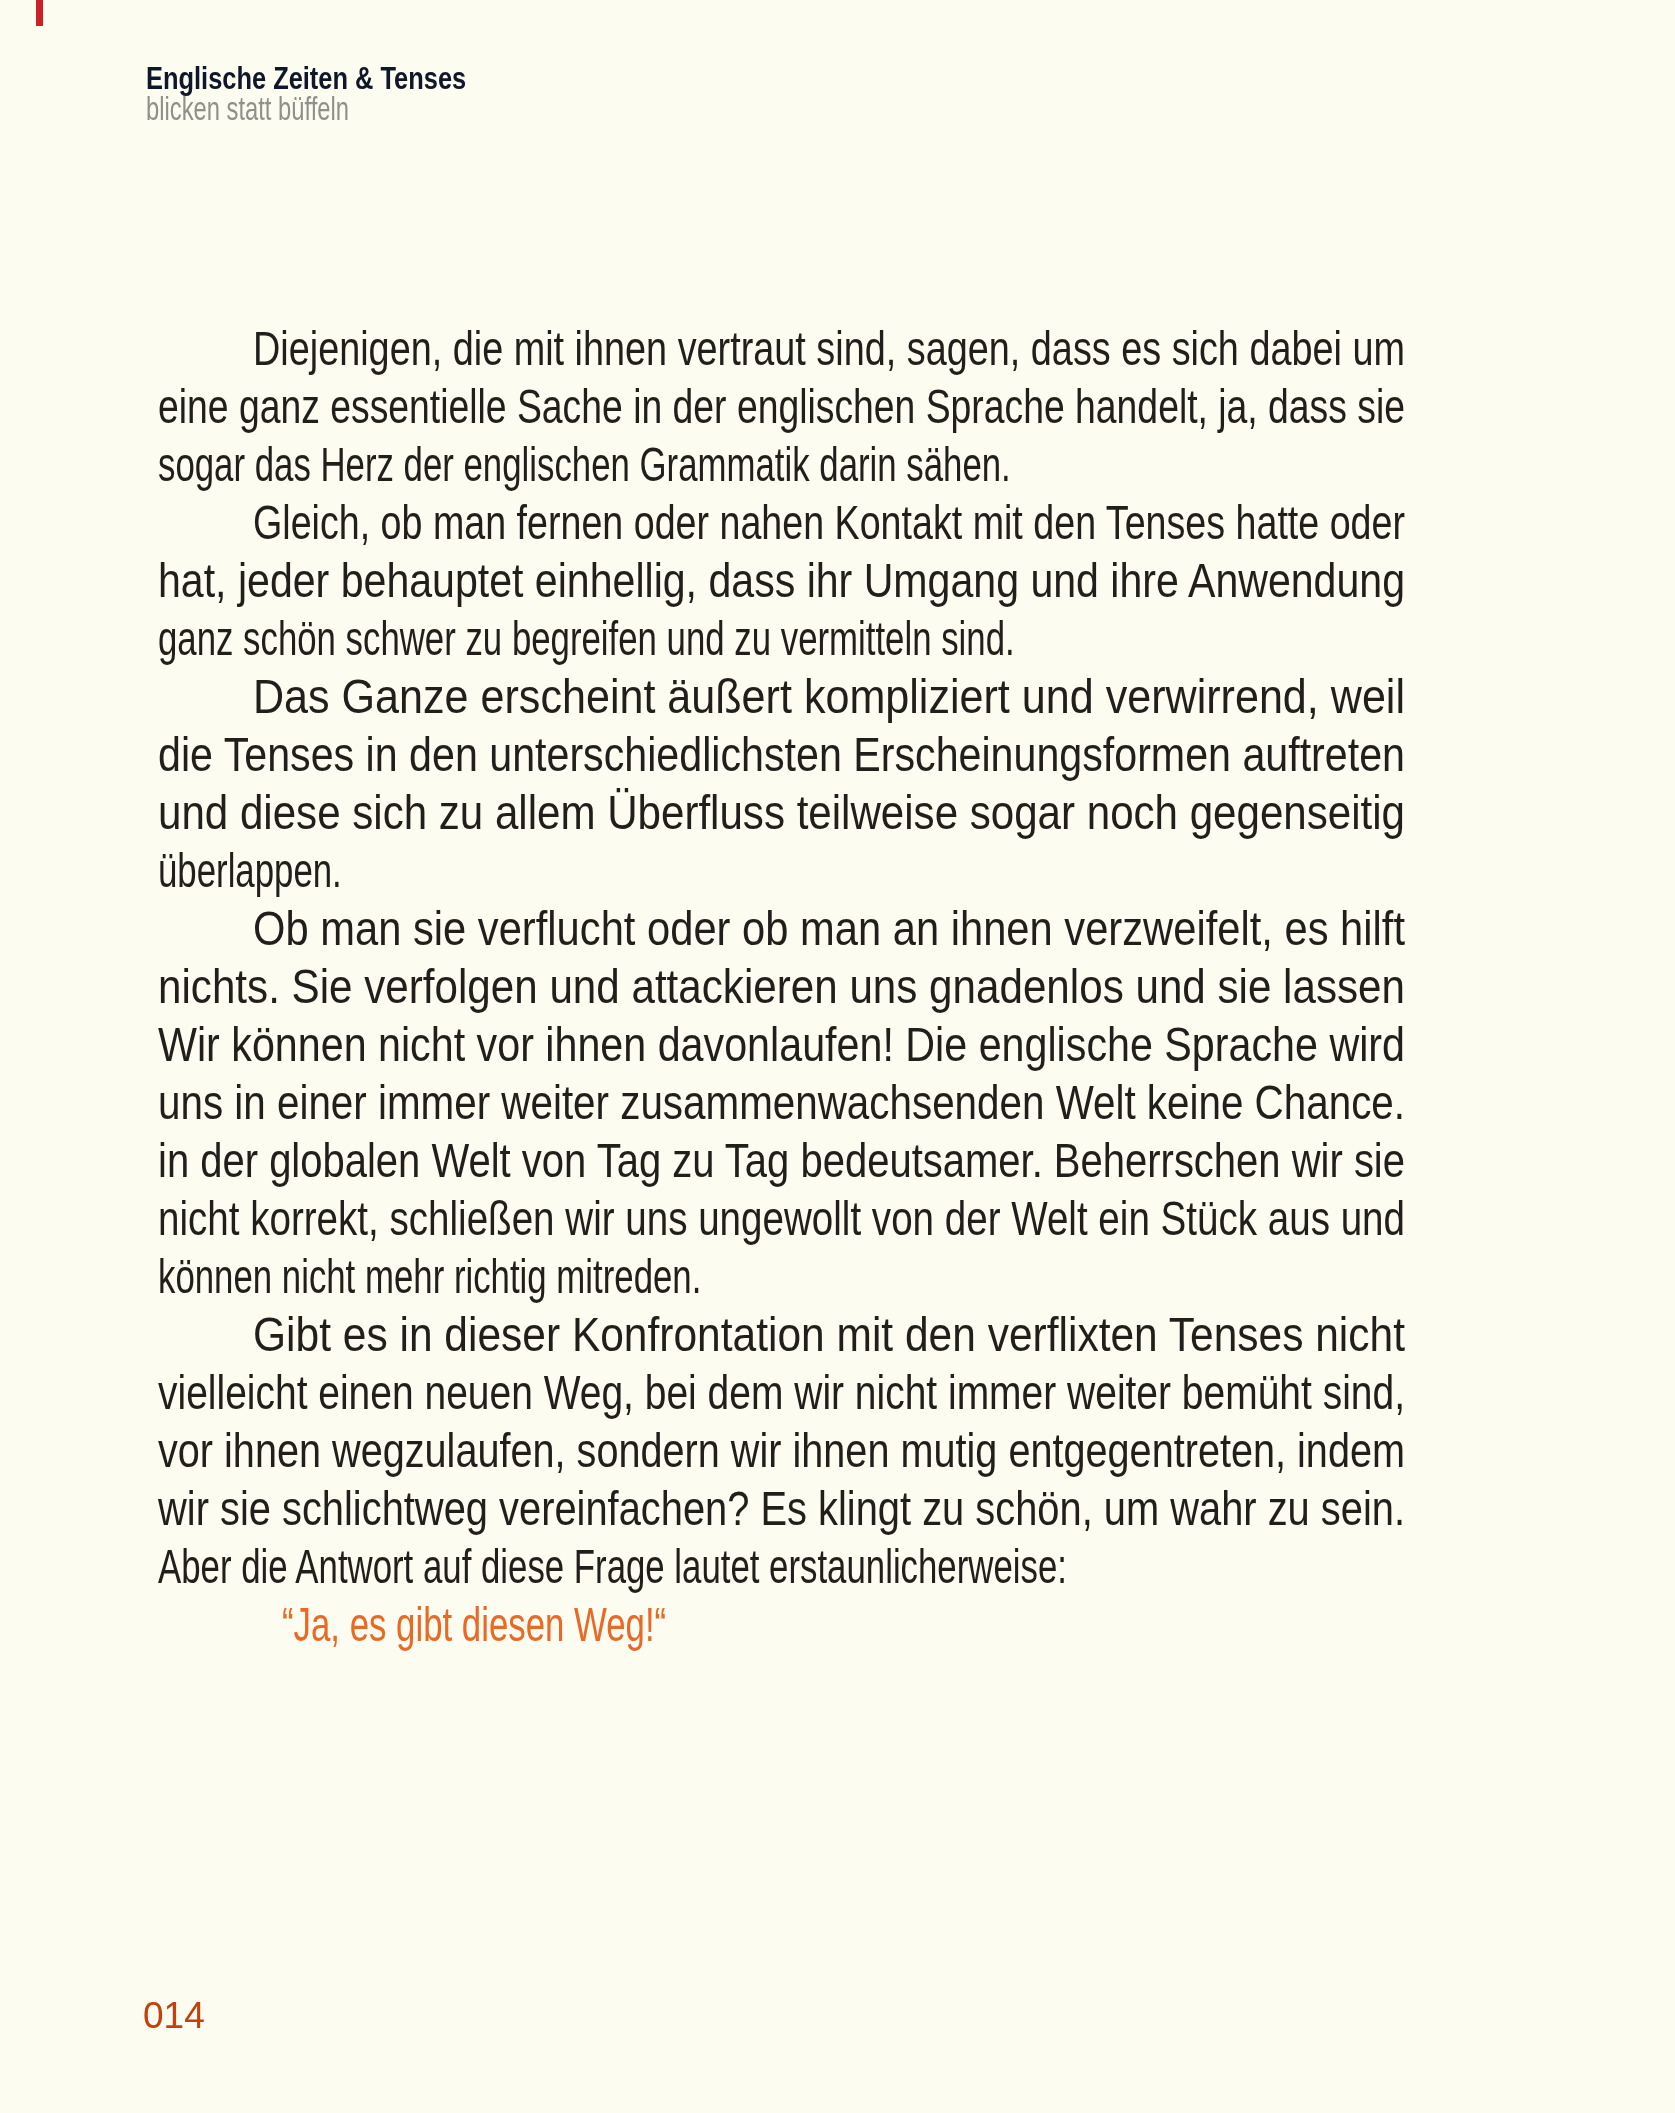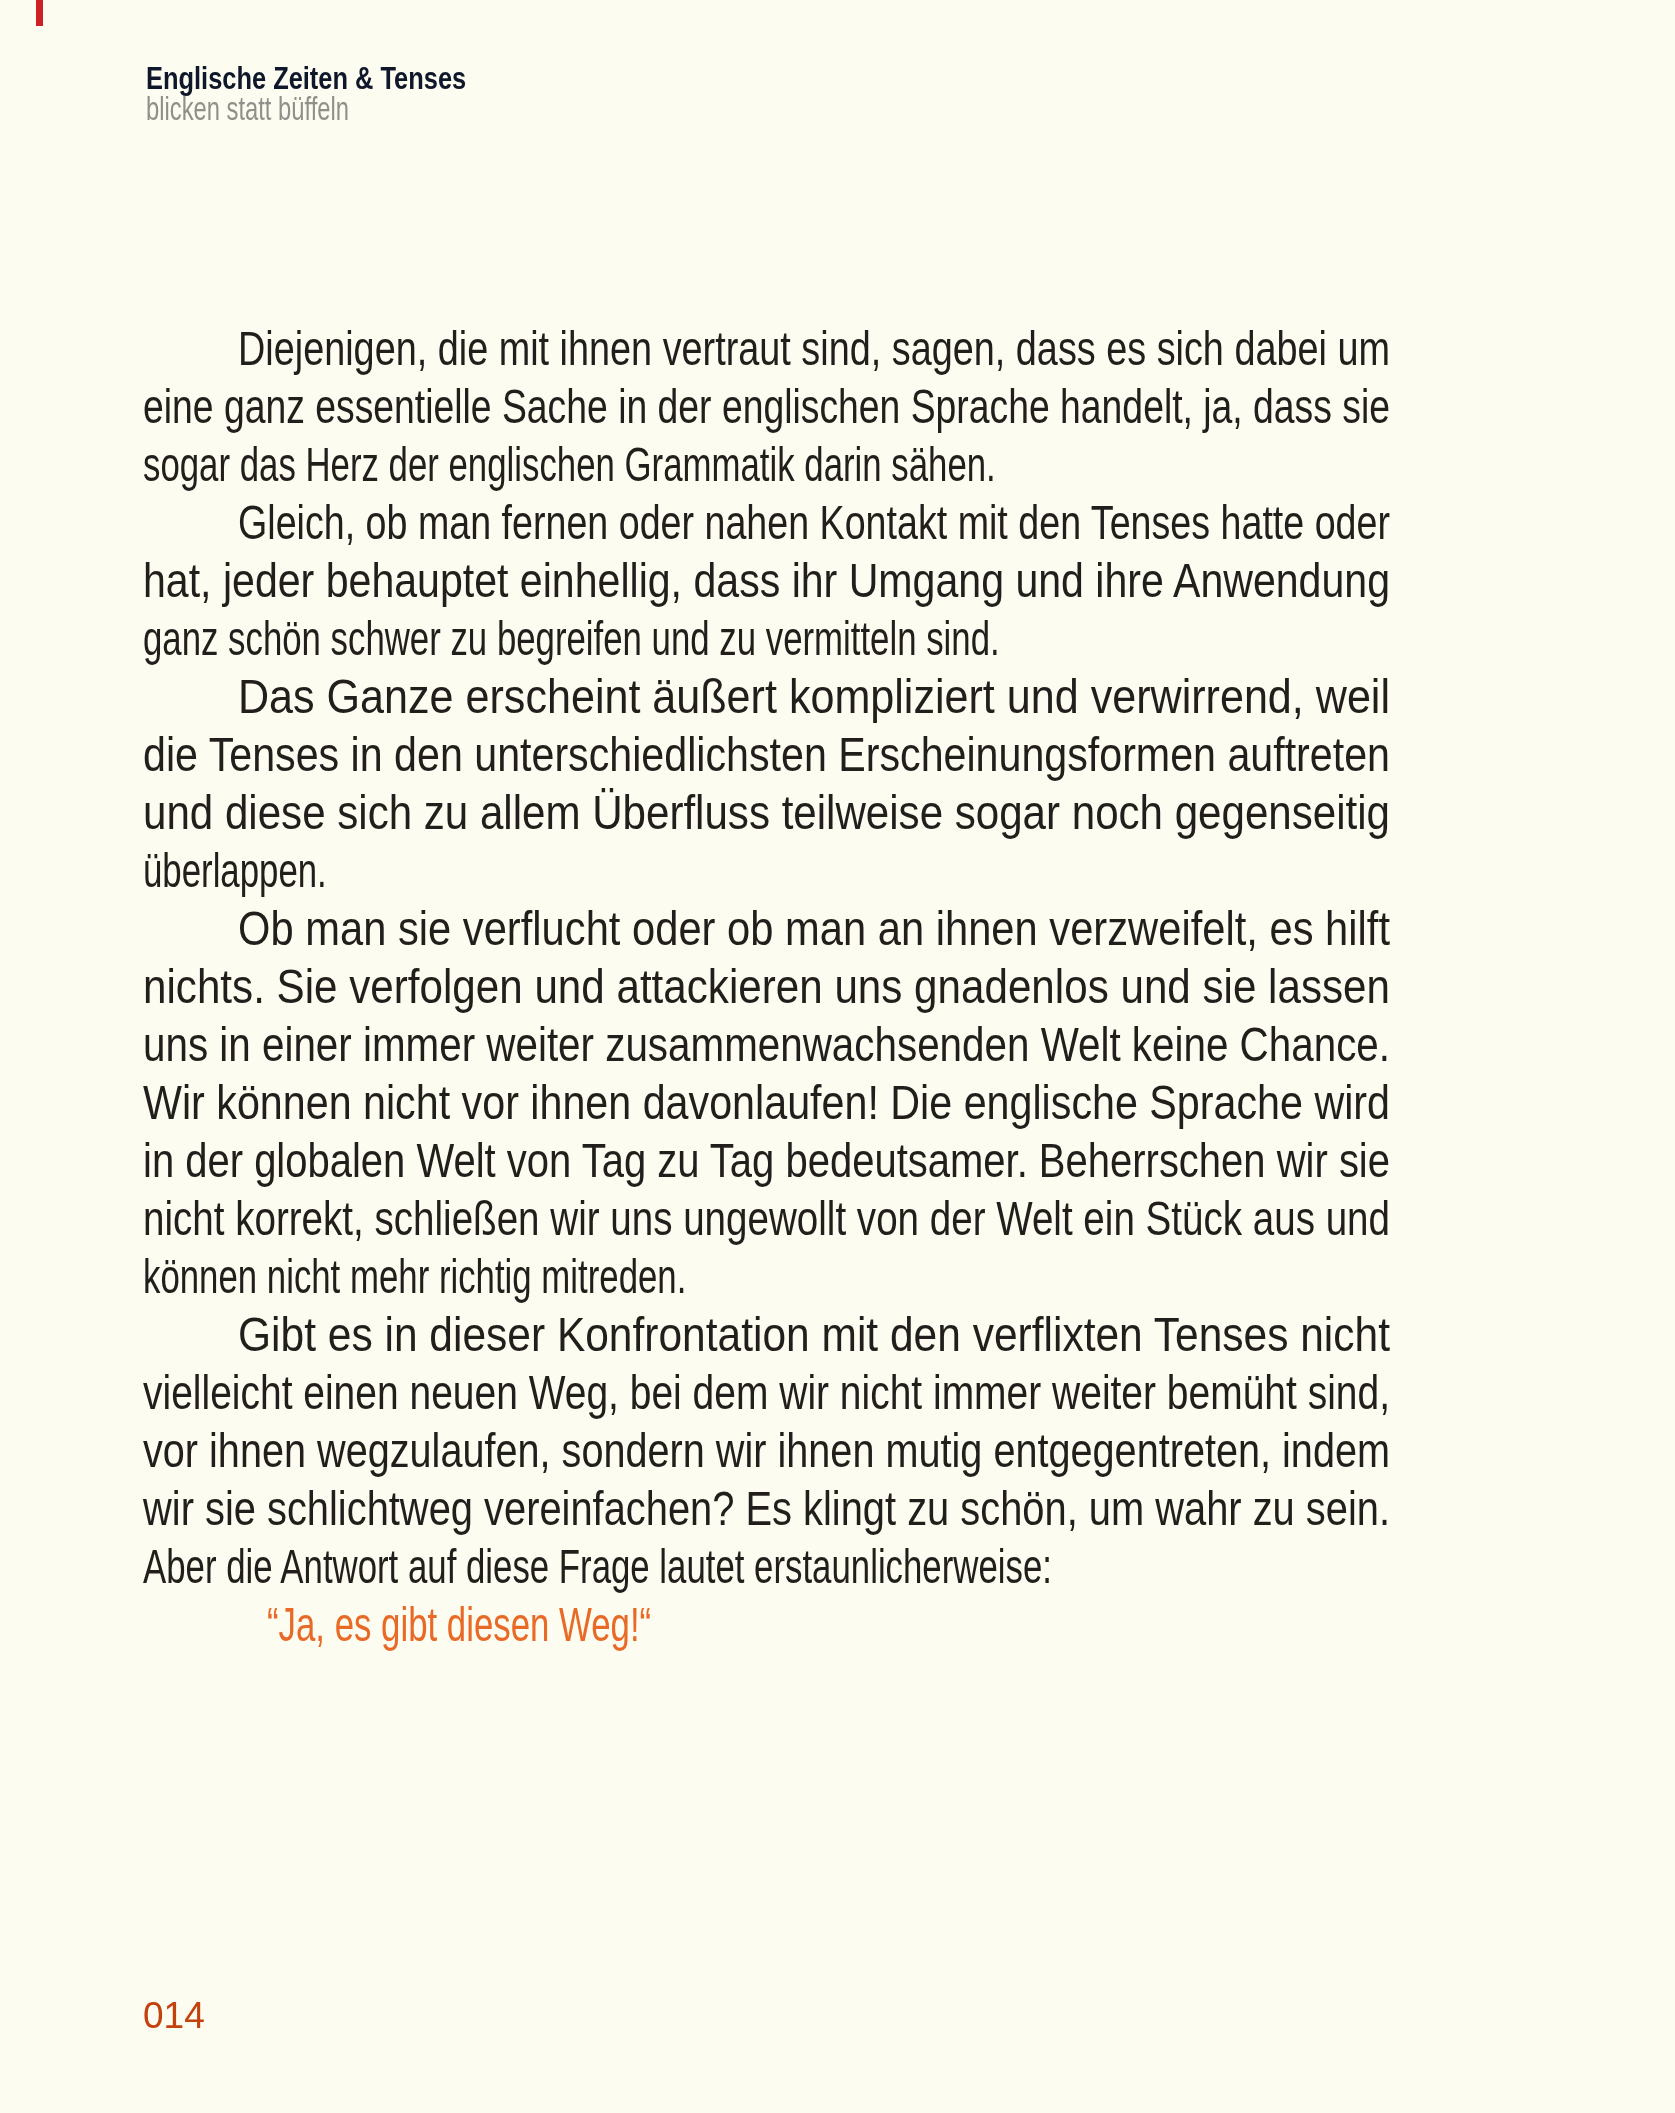--- a/index.html
+++ b/index.html
@@ -32,21 +32,21 @@
   }
   .h-sub {
     font-size: 33px;
     line-height: 30px;
     font-weight: normal;
     color: #90908a;
     white-space: nowrap;
   }
   .body-text {
     position: absolute;
-    left: 143px;
+    left: 158px;
     top: 319px;
     width: 1247px;
     font-size: 49px;
     color: #221e1b;
   }
   .line {
     height: 58px;
     line-height: 58px;
     white-space: nowrap;
   }
@@ -82,22 +82,22 @@
       <div class="line"><span class="fitspan" style="transform: scaleX(0.71);">sogar das Herz der englischen Grammatik darin sähen.</span></div>
       <div class="line" style="padding-left: 95px;"><span class="fitspan" style="transform: scaleX(0.767992);">Gleich, ob man fernen oder nahen Kontakt mit den Tenses hatte oder</span></div>
       <div class="line"><span class="fitspan" style="transform: scaleX(0.83839);">hat, jeder behauptet einhellig, dass ihr Umgang und ihre Anwendung</span></div>
       <div class="line"><span class="fitspan" style="transform: scaleX(0.71);">ganz schön schwer zu begreifen und zu vermitteln sind.</span></div>
       <div class="line" style="padding-left: 95px;"><span class="fitspan" style="transform: scaleX(0.879442);">Das Ganze erscheint äußert kompliziert und verwirrend, weil</span></div>
       <div class="line"><span class="fitspan" style="transform: scaleX(0.840509);">die Tenses in den unterschiedlichsten Erscheinungsformen auftreten</span></div>
       <div class="line"><span class="fitspan" style="transform: scaleX(0.858963);">und diese sich zu allem Überfluss teilweise sogar noch gegenseitig</span></div>
       <div class="line"><span class="fitspan" style="transform: scaleX(0.71);">überlappen.</span></div>
       <div class="line" style="padding-left: 95px;"><span class="fitspan" style="transform: scaleX(0.851048);">Ob man sie verflucht oder ob man an ihnen verzweifelt, es hilft</span></div>
       <div class="line"><span class="fitspan" style="transform: scaleX(0.860491);">nichts. Sie verfolgen und attackieren uns gnadenlos und sie lassen</span></div>
+      <div class="line"><span class="fitspan" style="transform: scaleX(0.841581);">Wir können nicht vor ihnen davonlaufen! Die englische Sprache wird</span></div>
       <div class="line"><span class="fitspan" style="transform: scaleX(0.823995);">uns in einer immer weiter zusammenwachsenden Welt keine Chance.</span></div>
-      <div class="line"><span class="fitspan" style="transform: scaleX(0.841581);">Wir können nicht vor ihnen davonlaufen! Die englische Sprache wird</span></div>
       <div class="line"><span class="fitspan" style="transform: scaleX(0.816058);">in der globalen Welt von Tag zu Tag bedeutsamer. Beherrschen wir sie</span></div>
       <div class="line"><span class="fitspan" style="transform: scaleX(0.787147);">nicht korrekt, schließen wir uns ungewollt von der Welt ein Stück aus und</span></div>
       <div class="line"><span class="fitspan" style="transform: scaleX(0.71);">können nicht mehr richtig mitreden.</span></div>
       <div class="line" style="padding-left: 95px; text-align: center;"><span class="fitspan" style="transform: scaleX(0.867307);">Gibt es in dieser Konfrontation mit den verflixten Tenses nicht</span></div>
       <div class="line"><span class="fitspan" style="transform: scaleX(0.79536);">vielleicht einen neuen Weg, bei dem wir nicht immer weiter bemüht sind,</span></div>
       <div class="line"><span class="fitspan" style="transform: scaleX(0.808813);">vor ihnen wegzulaufen, sondern wir ihnen mutig entgegentreten, indem</span></div>
       <div class="line"><span class="fitspan" style="transform: scaleX(0.813272);">wir sie schlichtweg vereinfachen? Es klingt zu schön, um wahr zu sein.</span></div>
       <div class="line"><span class="fitspan" style="transform: scaleX(0.71);">Aber die Antwort auf diese Frage lautet erstaunlicherweise:</span></div>
       <div class="line" style="padding-left: 124px;"><span class="fitspan" style="color: rgb(233, 106, 38); transform: scaleX(0.71);">“Ja, es gibt diesen Weg!“</span></div>
     </main>

